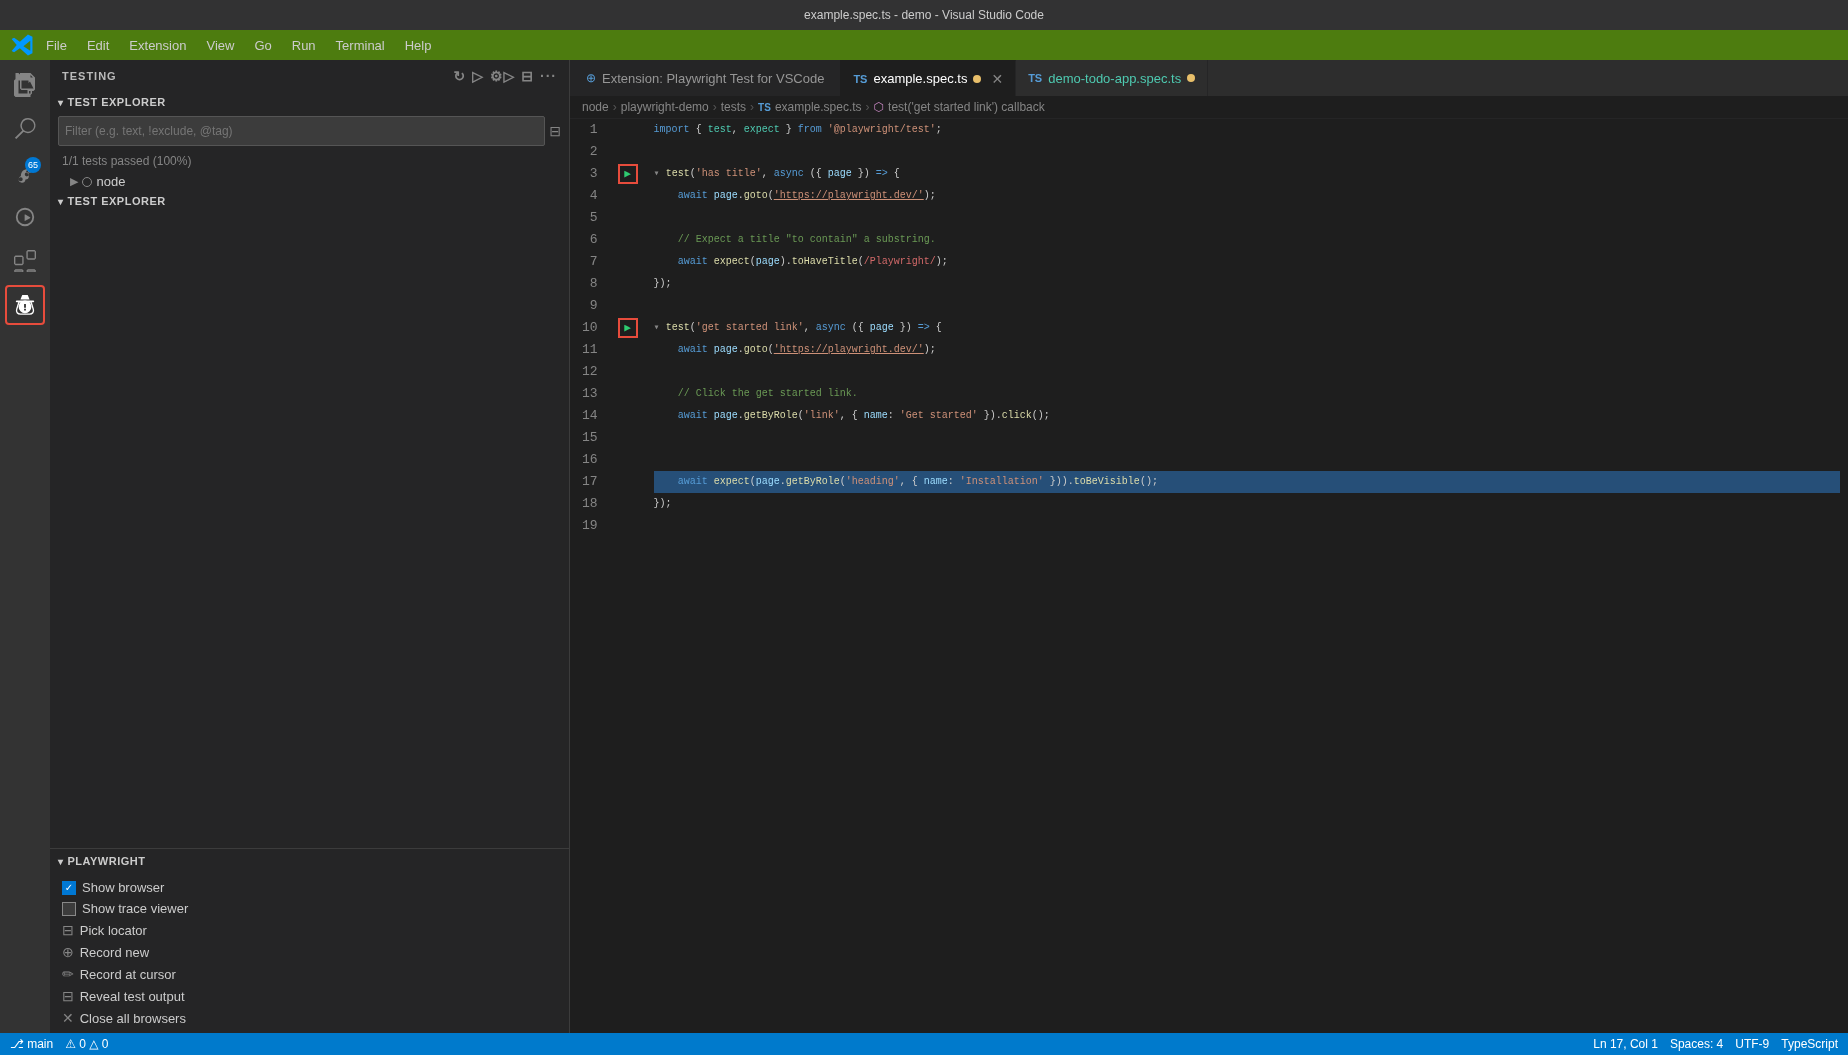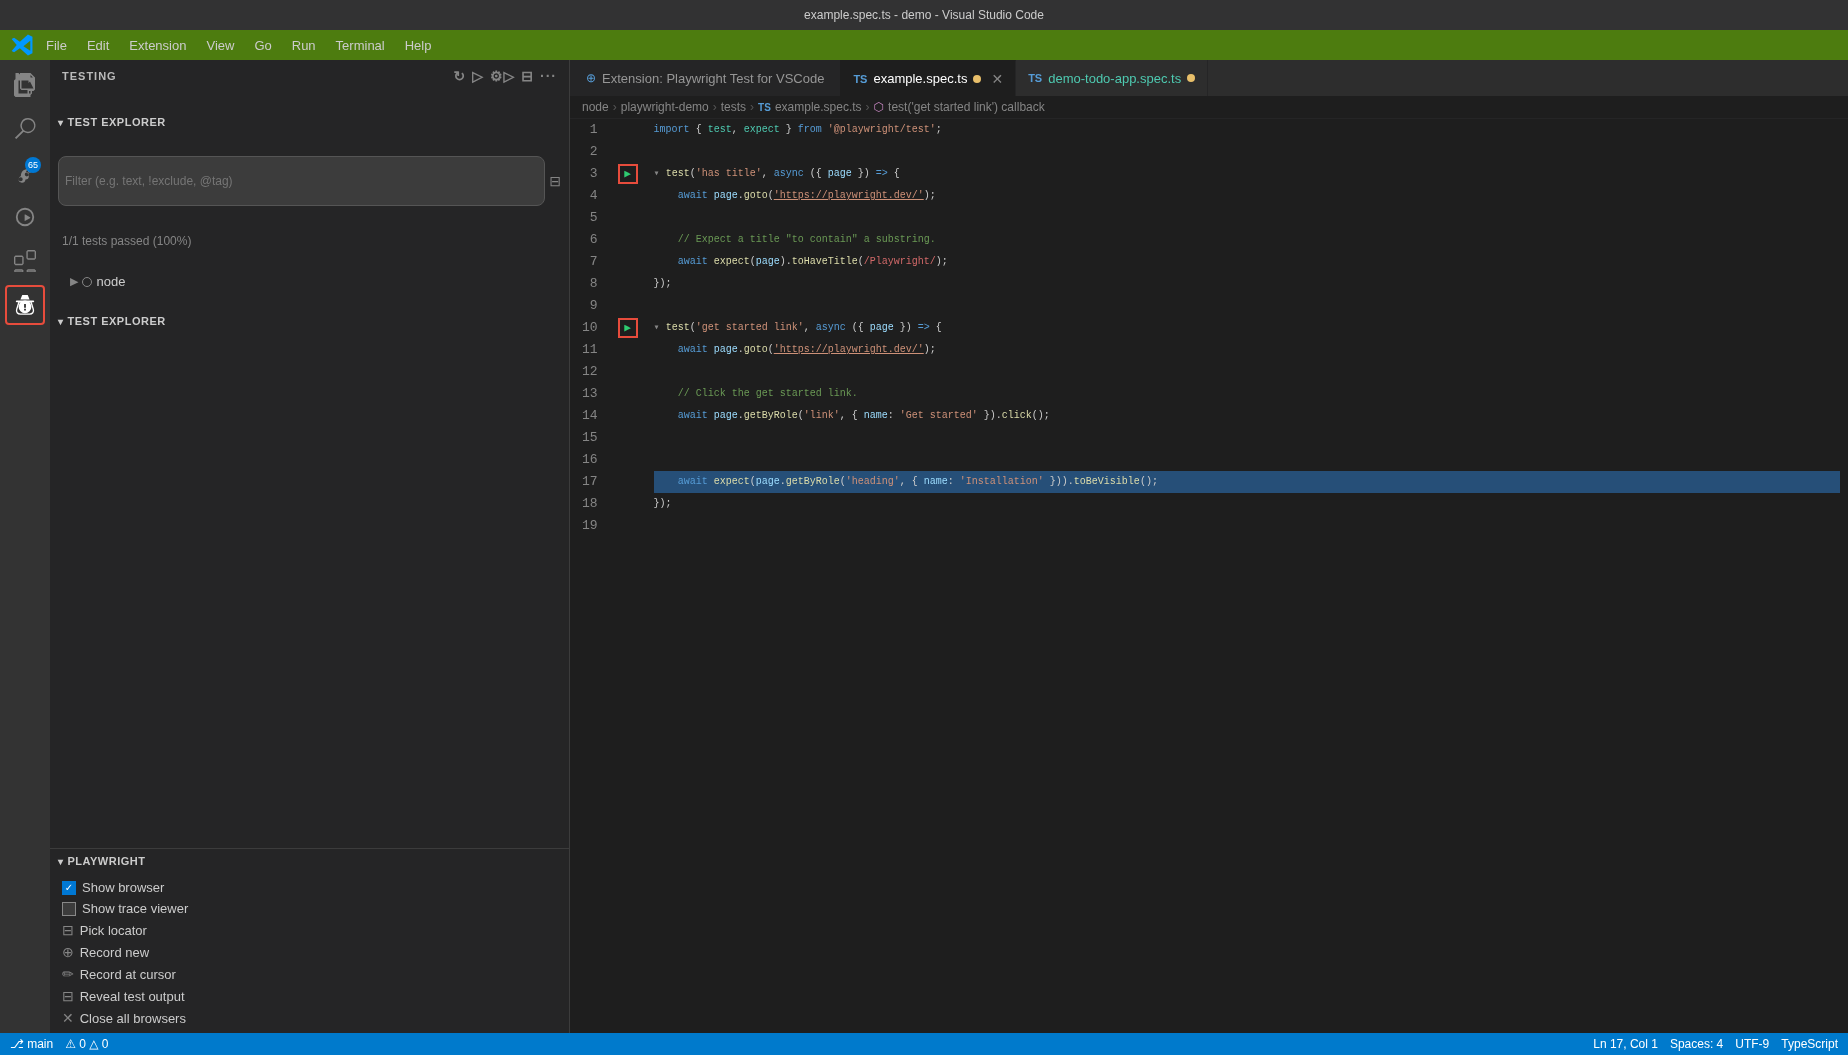--- a/index.html
+++ b/index.html
@@ -96,21 +96,20 @@
     }
 
     
     .sidebar {
       width: 520px;
       background: #252526;
       display: flex;
       flex-direction: column;
       flex-shrink: 0;
       border-right: 1px solid #3c3c3c;
-      gap: 20px;
     }
 
     .sidebar-header {
       padding: 8px 12px;
       font-size: 11px;
       font-weight: 700;
       color: #bbbbbb;
       letter-spacing: 1px;
       display: flex;
       align-items: center;
@@ -146,23 +145,23 @@
       padding: 4px 8px;
       display: flex;
       align-items: center;
       gap: 4px;
     }
     .filter-input {
       flex: 1;
       background: #3c3c3c;
       border: 1px solid #555;
       color: #cccccc;
-      padding: 17px 6px;
+      padding: 7px 6px;
       font-size: 12px;
-      border-radius: 8px;
+      border-radius: 2px;
       outline: none;
     }
 
     
     .test-status {
       padding: 4px 12px;
       font-size: 12px;
       color: #858585;
     }
 

